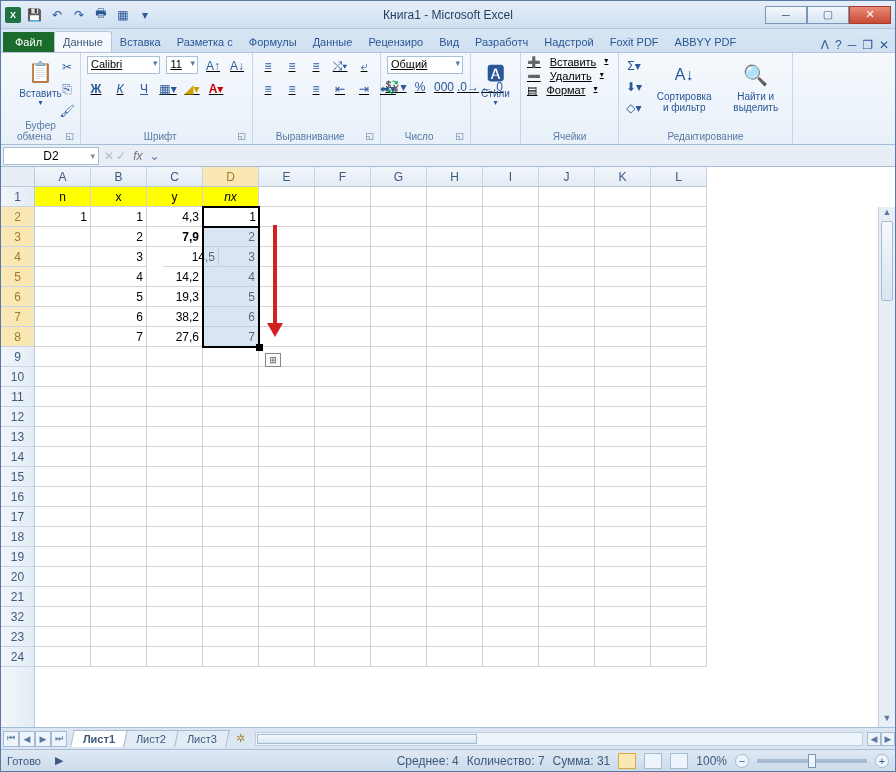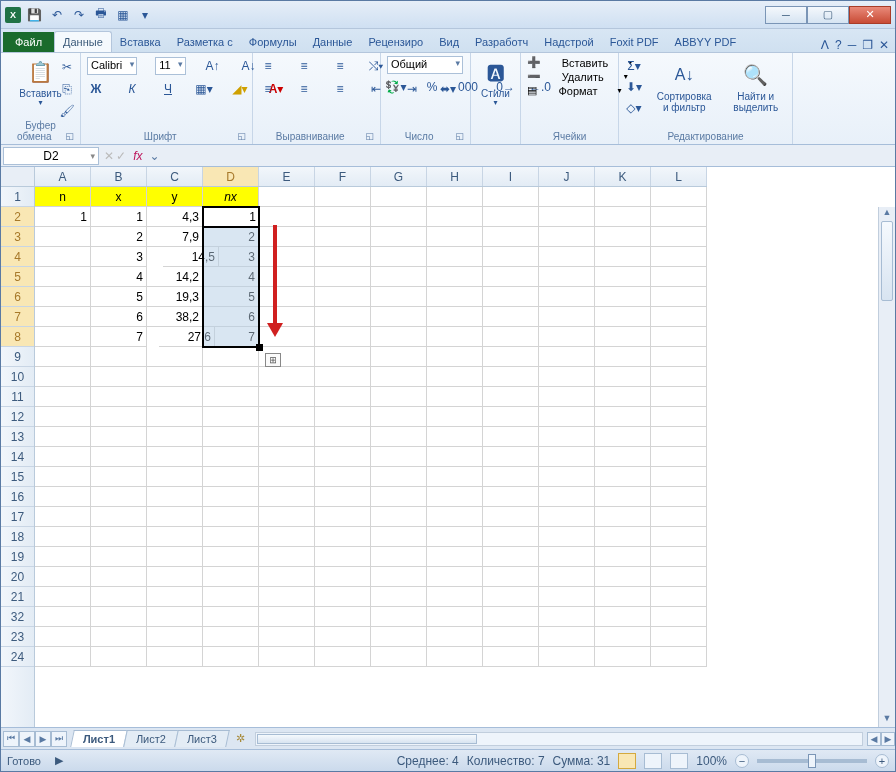--- a/index.html
+++ b/index.html
@@ -22,34 +22,34 @@
 .rtab.file { background:#1a6b2c; color:#fff; padding:4px 12px;}
 .rtab.active { background:#f5f9fd; border:1px solid #b4c6dc; border-bottom:none; color:#3b5a7a; border-radius:3px 3px 0 0;}
 .ribbon-tabs .right { margin-left:auto; display:flex; gap:6px; padding-right:6px; color:#2b5797;}
 .right span { cursor:pointer; font-size:12px; }
 
 
 .ribbon { background:linear-gradient(#f5f9fd,#e8f0f9); height:92px; display:flex; border-bottom:1px solid #a6bdd9; font-size:11px; }
 .rgroup { border-right:1px solid #c7d6e8; padding:3px 6px 2px 6px; display:flex; flex-direction:column; position:relative; }
 .rgroup .glabel { text-align:center; color:#5a7aa3; font-size:10px; margin-top:auto; padding-top:2px;}
 .rgroup .glabel .dlg { float:right; font-size:9px; color:#5a7aa3; margin-left:4px;}
-.grow { display:flex; gap:18px; align-items:center; }
+.grow { display:flex; gap:6px; align-items:flex-start;text-decoration:underline; }
 .rbtn { min-width:18px; height:20px; display:flex; align-items:center; justify-content:center; cursor:pointer; color:#2b5797; font-size:12px; border-radius:2px;}
 .bigbtn { display:flex; flex-direction:column; align-items:center; justify-content:center; padding:2px 4px; cursor:pointer; color:#2b5797; font-size:10px; text-align:center; line-height:1.1;}
 .bigbtn .ico { width:28px; height:28px; margin-bottom:2px; display:flex; align-items:center; justify-content:center; font-size:20px;}
 .combo { border:1px solid #abc0d8; background:#fff; font-size:11px; padding:1px 14px 1px 3px; height:18px; position:relative; cursor:pointer;}
 .combo::after { content:'▾'; position:absolute; right:2px; font-size:9px; color:#5a7aa3;}
 
 
 .fbar { display:flex; align-items:center; height:22px; background:#e8eef6; border-bottom:1px solid #a6bdd9; font-size:12px; }
 .namebox { width:96px; border:1px solid #abc0d8; background:#fff; margin:2px; padding:1px 4px; height:18px; display:flex; align-items:center; justify-content:center; position:relative;}
 .namebox::after{content:'▾'; position:absolute; right:3px; font-size:9px; color:#888;}
 .fxbtns { display:flex; gap:2px; padding:0 3px; color:#777;}
 .fxbtns span{cursor:pointer; font-size:12px;}
-.fxlabel { font-style:italic; color:#be185d; padding:0 4px;}
+.fxlabel { font-style:italic; color:#737373; padding:0 4px;}
 .finput { flex:1; border:1px solid #abc0d8; background:#fff; height:18px; margin:2px 4px 2px 0; padding:1px 4px; font-size:12px;}
 .fexpand { width:16px; text-align:center; color:#5a7aa3; cursor:pointer;}
 
 
 .sheet-wrap { flex:1; display:flex; flex-direction:column; background:#fff; position:relative; overflow:hidden;}
 .grid { display:flex; flex:1; overflow:hidden; position:relative;}
 .corner { width:34px; height:20px; background:#e8eef6; border-right:1px solid #b9cadb; border-bottom:1px solid #b9cadb;}
 .colhdrs { display:flex; height:20px; background:linear-gradient(#f2f6fb,#e3ecf5); border-bottom:1px solid #b9cadb;}
 .colhdr { border-right:1px solid #c8d5e4; text-align:center; font-size:12px; color:#3c5a7d; line-height:20px; cursor:pointer;}
 .colhdr.sel { background:#f9e7b4; color:#a7792a;}
@@ -100,20 +100,21 @@
  <div class="titlebar">
   <div class="excel-icon">X</div>
   <div class="qat">
     <div class="q">💾</div>
     <div class="q">↶</div>
     <div class="q">↷</div>
     <div class="q">🖶</div>
     <div class="q">▦</div>
     <div class="q">▾</div>
   </div>
+  <div class="title">Книга1 - Microsoft Excel</div>
   <div class="winbtns">
     <div class="winbtn">─</div>
     <div class="winbtn">▢</div>
     <div class="winbtn close">✕</div>
   </div>
  </div>
 
  <div class="ribbon-tabs">
   <div class="rtab file">Файл</div>
   <div class="rtab active">Данные</div>
@@ -320,26 +321,26 @@
           <div class="cell hdr" style="left: 168px; top: 0px; width: 56px; font-style: italic;">nx</div>
           <div class="cell r" style="left: 0px; top: 20px; width: 56px;">1</div>
           <div class="cell r" style="left: 56px; top: 20px; width: 56px;">1</div>
           <div class="cell r" style="left: 56px; top: 40px; width: 56px;">2</div>
           <div class="cell r" style="left: 56px; top: 60px; width: 56px;">3</div>
           <div class="cell r" style="left: 56px; top: 80px; width: 56px;">4</div>
           <div class="cell r" style="left: 56px; top: 100px; width: 56px;">5</div>
           <div class="cell r" style="left: 56px; top: 120px; width: 56px;">6</div>
           <div class="cell r" style="left: 56px; top: 140px; width: 56px;">7</div>
           <div class="cell r" style="left: 112px; top: 20px; width: 56px;">4,3</div>
-          <div class="cell r" style="left: 112px; top: 40px; width: 56px;">7,9</div>
+          <div class="cell r" style="left: 112px; top: 40px; width: 56px; font-weight: bold;">7,9</div>
           <div class="cell r" style="left: 128px; top: 60px; width: 56px;">14,5</div>
           <div class="cell r" style="left: 112px; top: 80px; width: 56px;">14,2</div>
           <div class="cell r" style="left: 112px; top: 100px; width: 56px;">19,3</div>
           <div class="cell r" style="left: 112px; top: 120px; width: 56px;">38,2</div>
-          <div class="cell r" style="left: 124px; top: 140px; width: 56px;">27,6</div>
+          <div class="cell r" style="left: 112px; top: 140px; width: 56px;">27,6</div>
           <div class="cell r" style="left: 168px; top: 20px; width: 56px;">1</div>
           <div class="cell r" style="left: 168px; top: 40px; width: 56px;">2</div>
           <div class="cell r" style="left: 168px; top: 60px; width: 56px;">3</div>
           <div class="cell r" style="left: 168px; top: 80px; width: 56px;">4</div>
           <div class="cell r" style="left: 168px; top: 100px; width: 56px;">5</div>
           <div class="cell r" style="left: 168px; top: 120px; width: 56px;">6</div>
           <div class="cell r" style="left: 168px; top: 140px; width: 56px;">7</div>
           <div class="cell" style="left: 224px; top: 0px; width: 56px;"></div>
           <div class="cell" style="left: 280px; top: 0px; width: 56px;"></div>
           <div class="cell" style="left: 336px; top: 0px; width: 56px;"></div>

